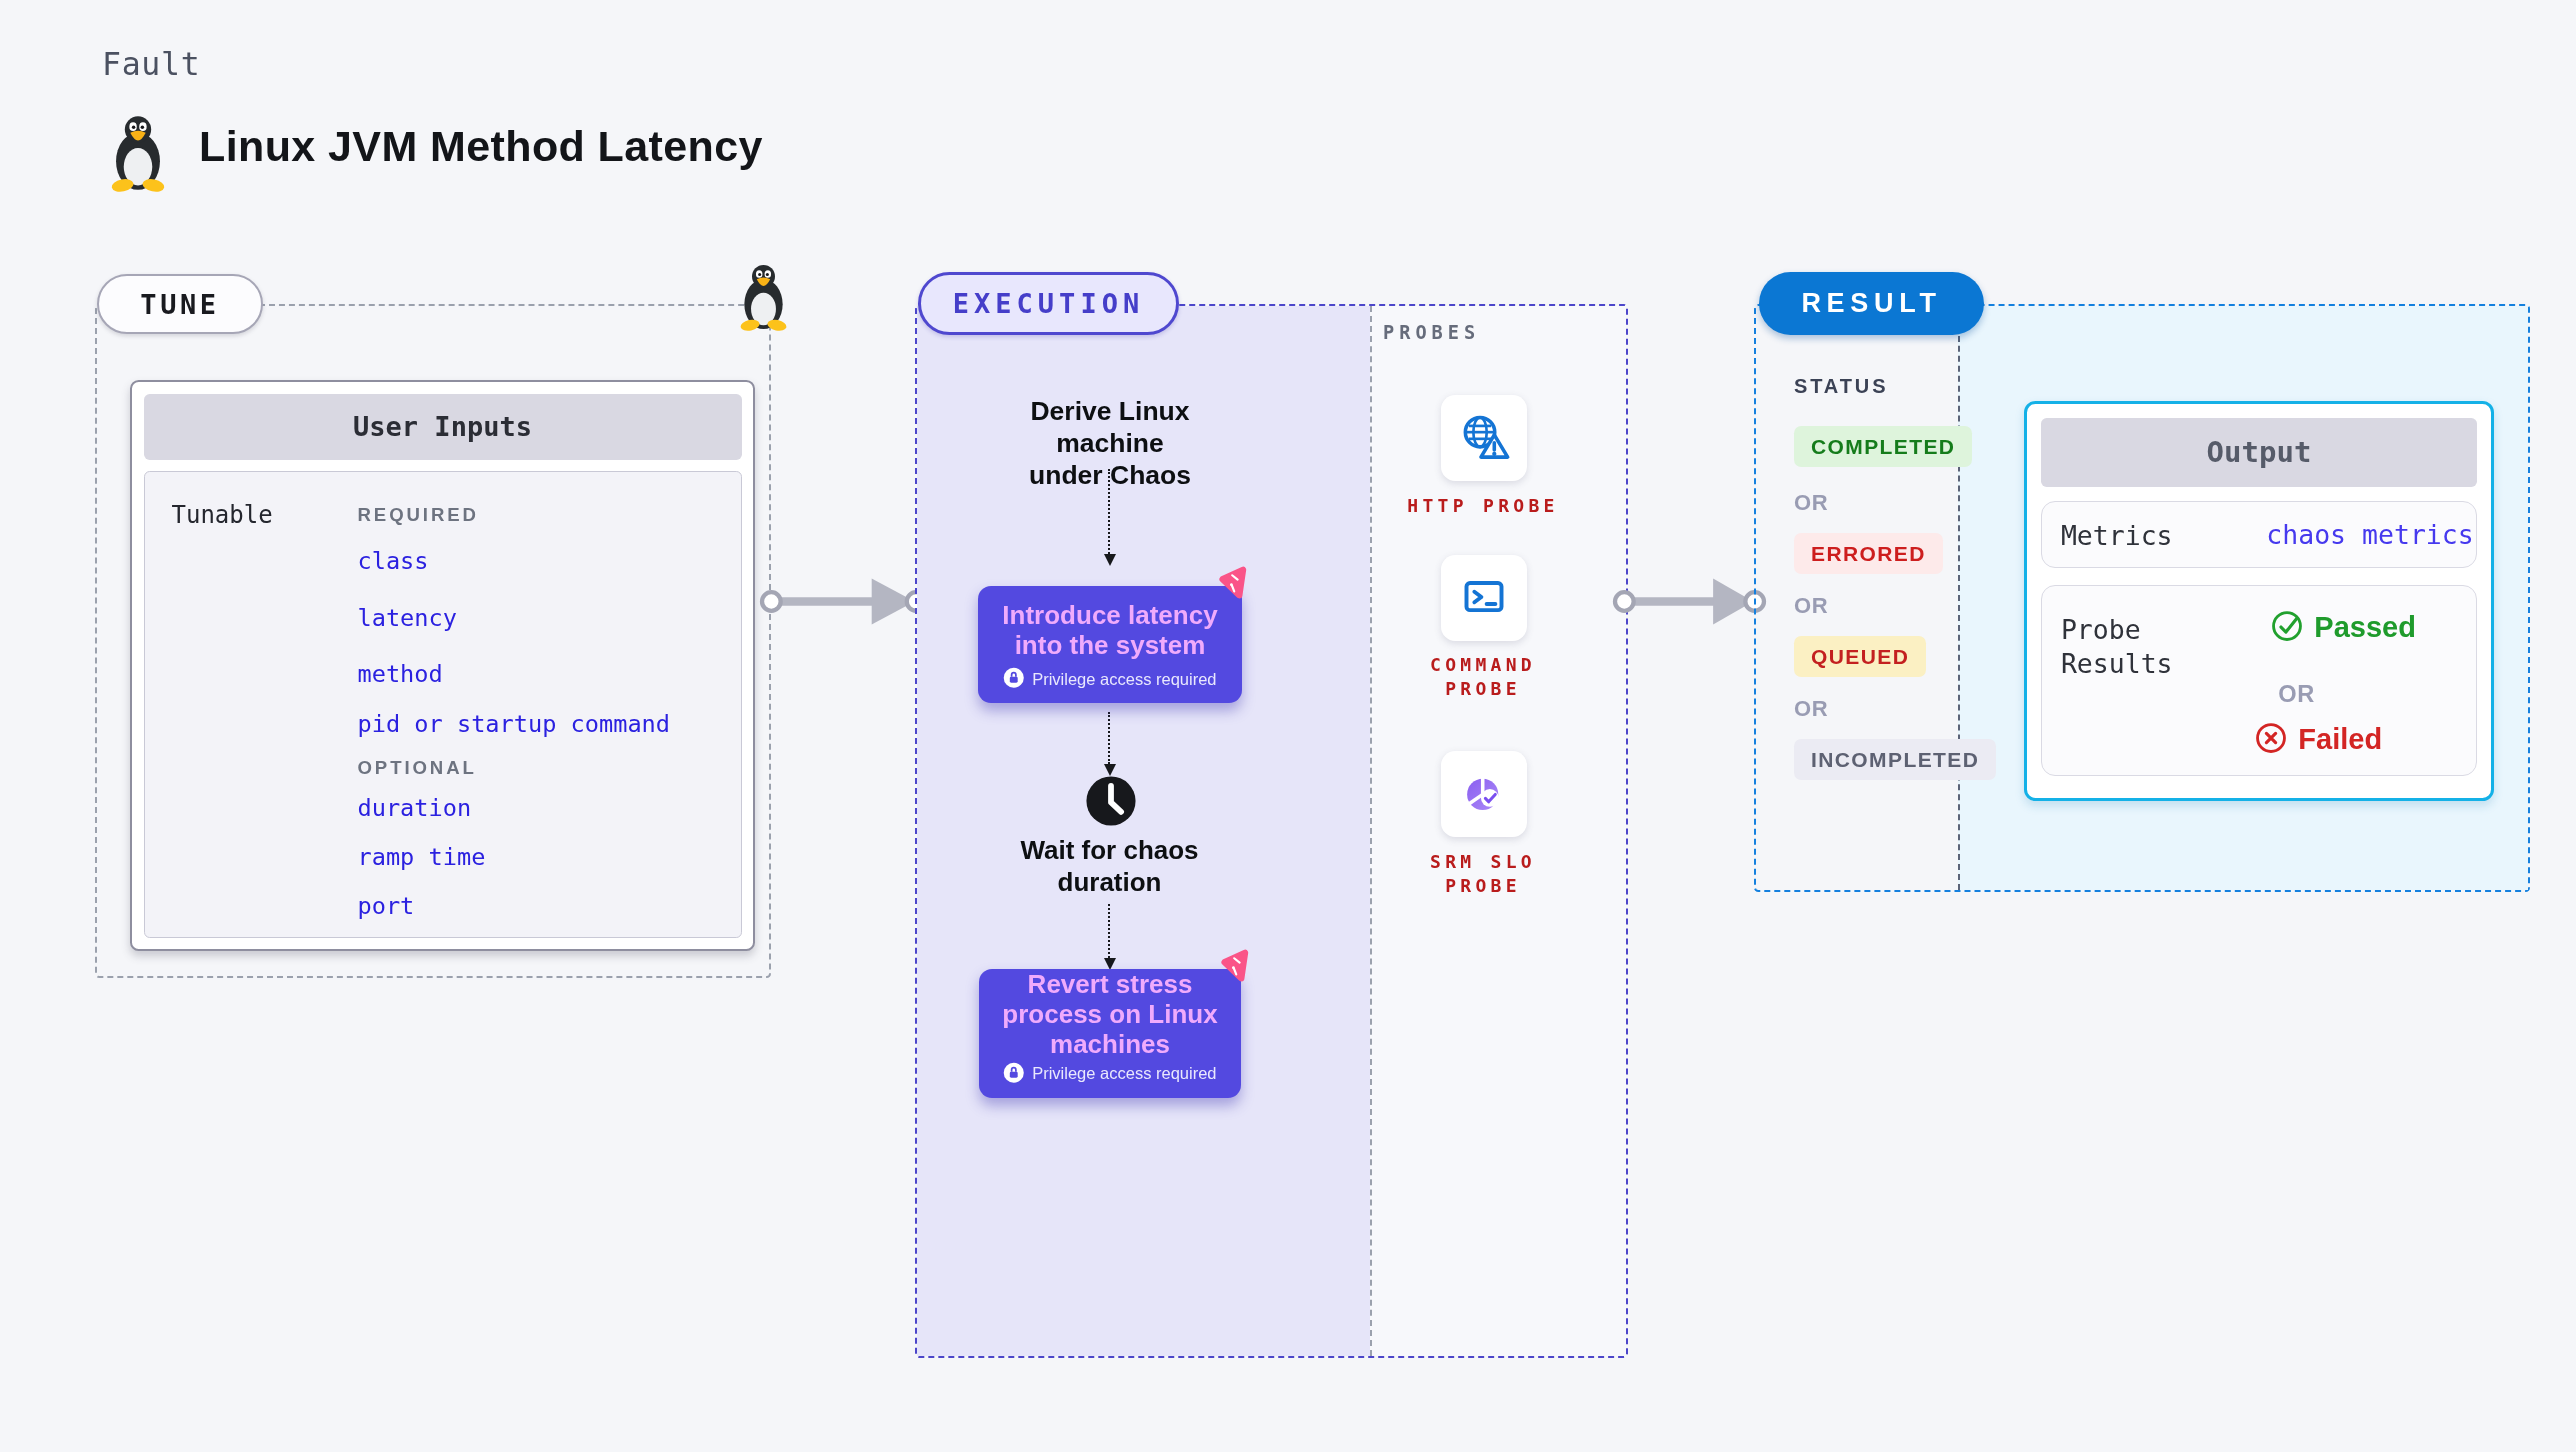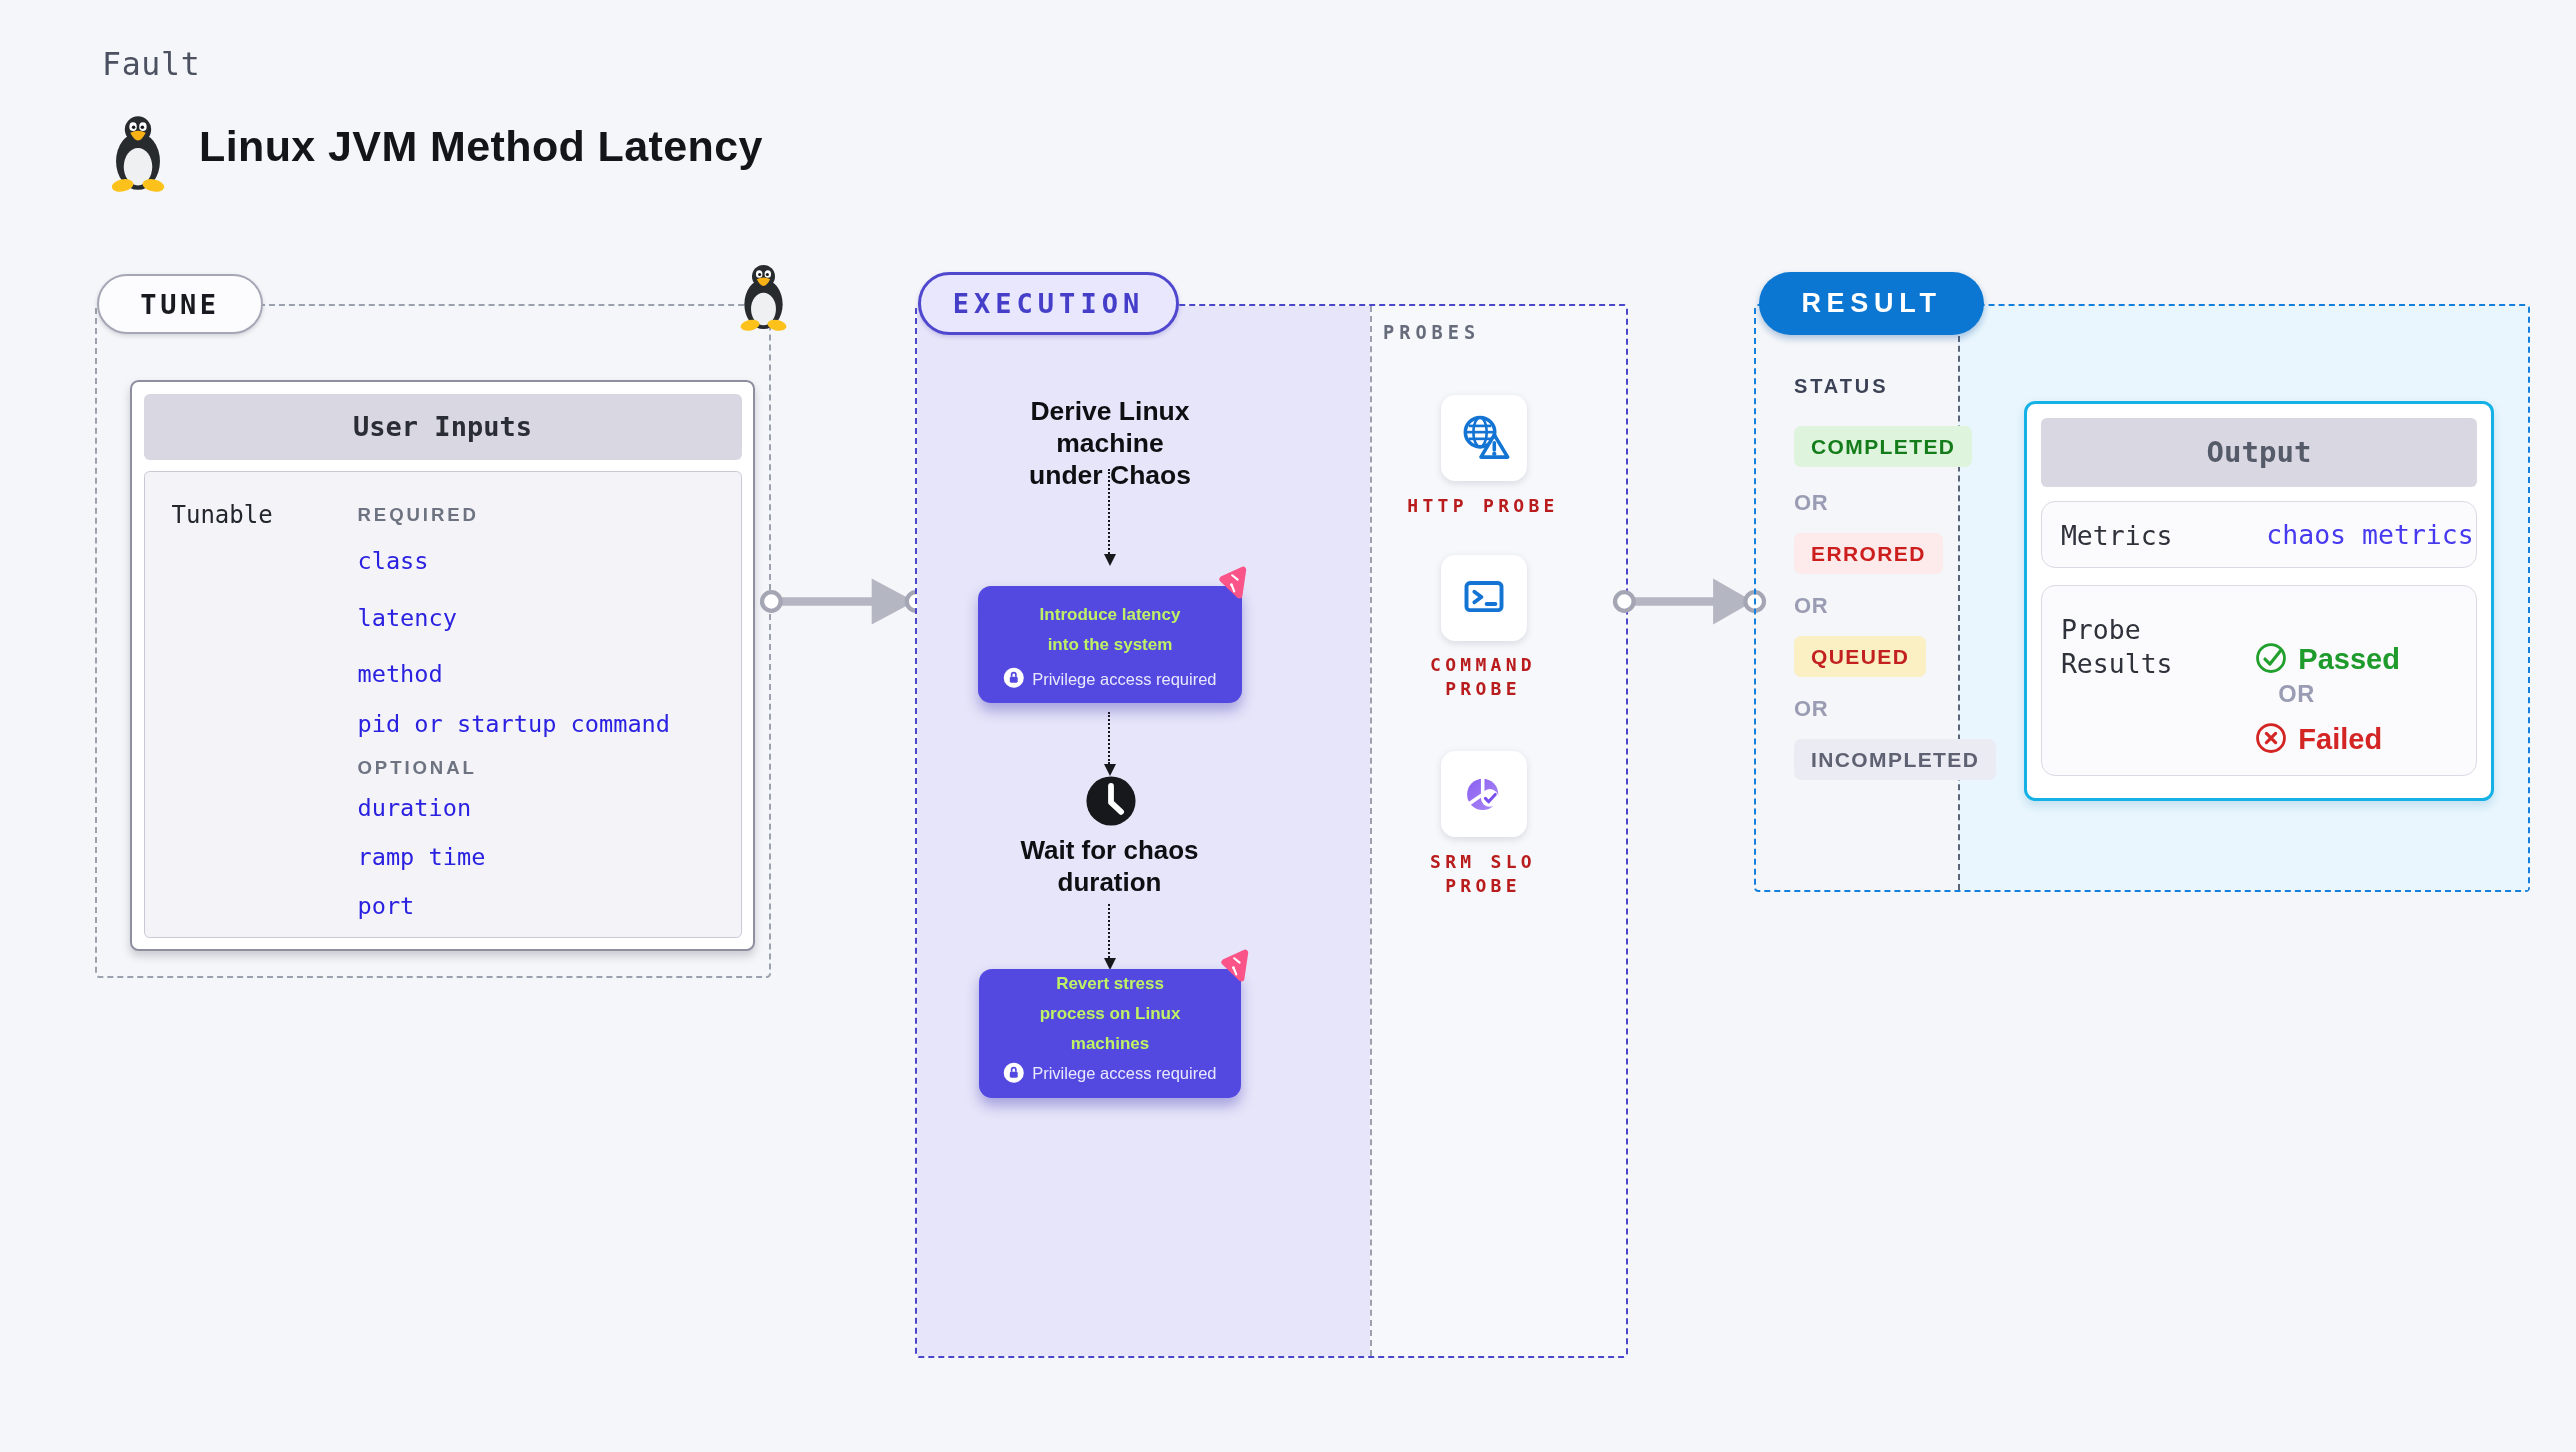--- a/index.html
+++ b/index.html
@@ -46,21 +46,21 @@
 
   
   .exec-box { left:915px; top:304px; width:713px; height:1054px;
               border:2.1px dashed #4c46ca; border-radius:4.3px; }
   .exec-flow-bg { position:absolute; left:0; top:0; width:453px; height:100%; background:#e6e5f9; }
   .exec-probes-bg { position:absolute; left:453px; right:0; top:0; height:100%; background:#f7f8fb; }
   .exec-divider { position:absolute; left:453px; top:0; bottom:0; width:0; border-left:2.1px dashed #9ba1ad; }
   .step-text { text-align:center; font-weight:800; color:#0d0f12; font-size:26.5px; line-height:32px; }
   .action-card { background:#5349e0; border-radius:13px; box-shadow:0 7.2px 13px rgba(62,54,180,.38);
                  text-align:center; color:#fff; z-index:4; }
-  .action-title { font-weight:800; font-size:17px; line-height:30px; color:#bef264; }
+  .action-title { font-weight:800; font-size:26px; line-height:30px; color:#f0abfc; }
   .badge-row { display:flex; align-items:center; justify-content:center; gap:7.2px; margin-top:7.2px; }
   .badge-text { font-size:16.5px; color:#e9e8fd; }
   .probes-label { left:1383px; top:322px; font-size:18.6px; font-weight:bold; color:#666c7b; letter-spacing:5px; }
   .probe-card { left:1441px; width:86px; height:86px; background:#ffffff; border-radius:14.3px;
                 box-shadow:0 2.9px 7.2px rgba(80,80,110,.16); display:flex; align-items:center; justify-content:center; }
   .probe-label { left:1390px; width:186px; text-align:center; font-size:18px; font-weight:bold;
                  color:#b91c1c; letter-spacing:4.3px; line-height:24px; }
 
   
   .result-box { left:1754px; top:304px; width:776px; height:588px;
@@ -315,21 +315,21 @@
     <div class="out-header mono">Output</div>
     <div class="out-row metrics-row">
       <div class="abs out-label mono" style="left:18.6px; top:17px;">Metrics</div>
       <div class="abs metrics-link mono" style="left:224px; top:17px;">chaos metrics</div>
     </div>
     <div class="out-row probe-row">
       <div class="abs out-label mono" style="left:18.6px; top:27px;">
         <div>Probe</div>
         <div>Results</div>
       </div>
-      <div class="abs verdict" style="left:212px; top:23px;margin-top:32px;">
+      <div class="abs verdict" style="left:228px; top:23px;">
         <span>
           <svg width="34" height="34" viewBox="0 0 48 48" fill="none">
             <circle cx="24" cy="24" r="19" stroke="#21a02e" stroke-width="4"></circle>
             <path d="M15.5 25.5 l7 7 L38 13" stroke="#21a02e" stroke-width="4.5" stroke-linecap="round" stroke-linejoin="round"></path>
           </svg>
         </span>
         <span class="verdict-text passed-text">Passed</span>
       </div>
       <div class="abs or-label" style="left:236px; top:95px; font-size:23.6px;">OR</div>
       <div class="abs verdict" style="left:212px; top:135px;">

